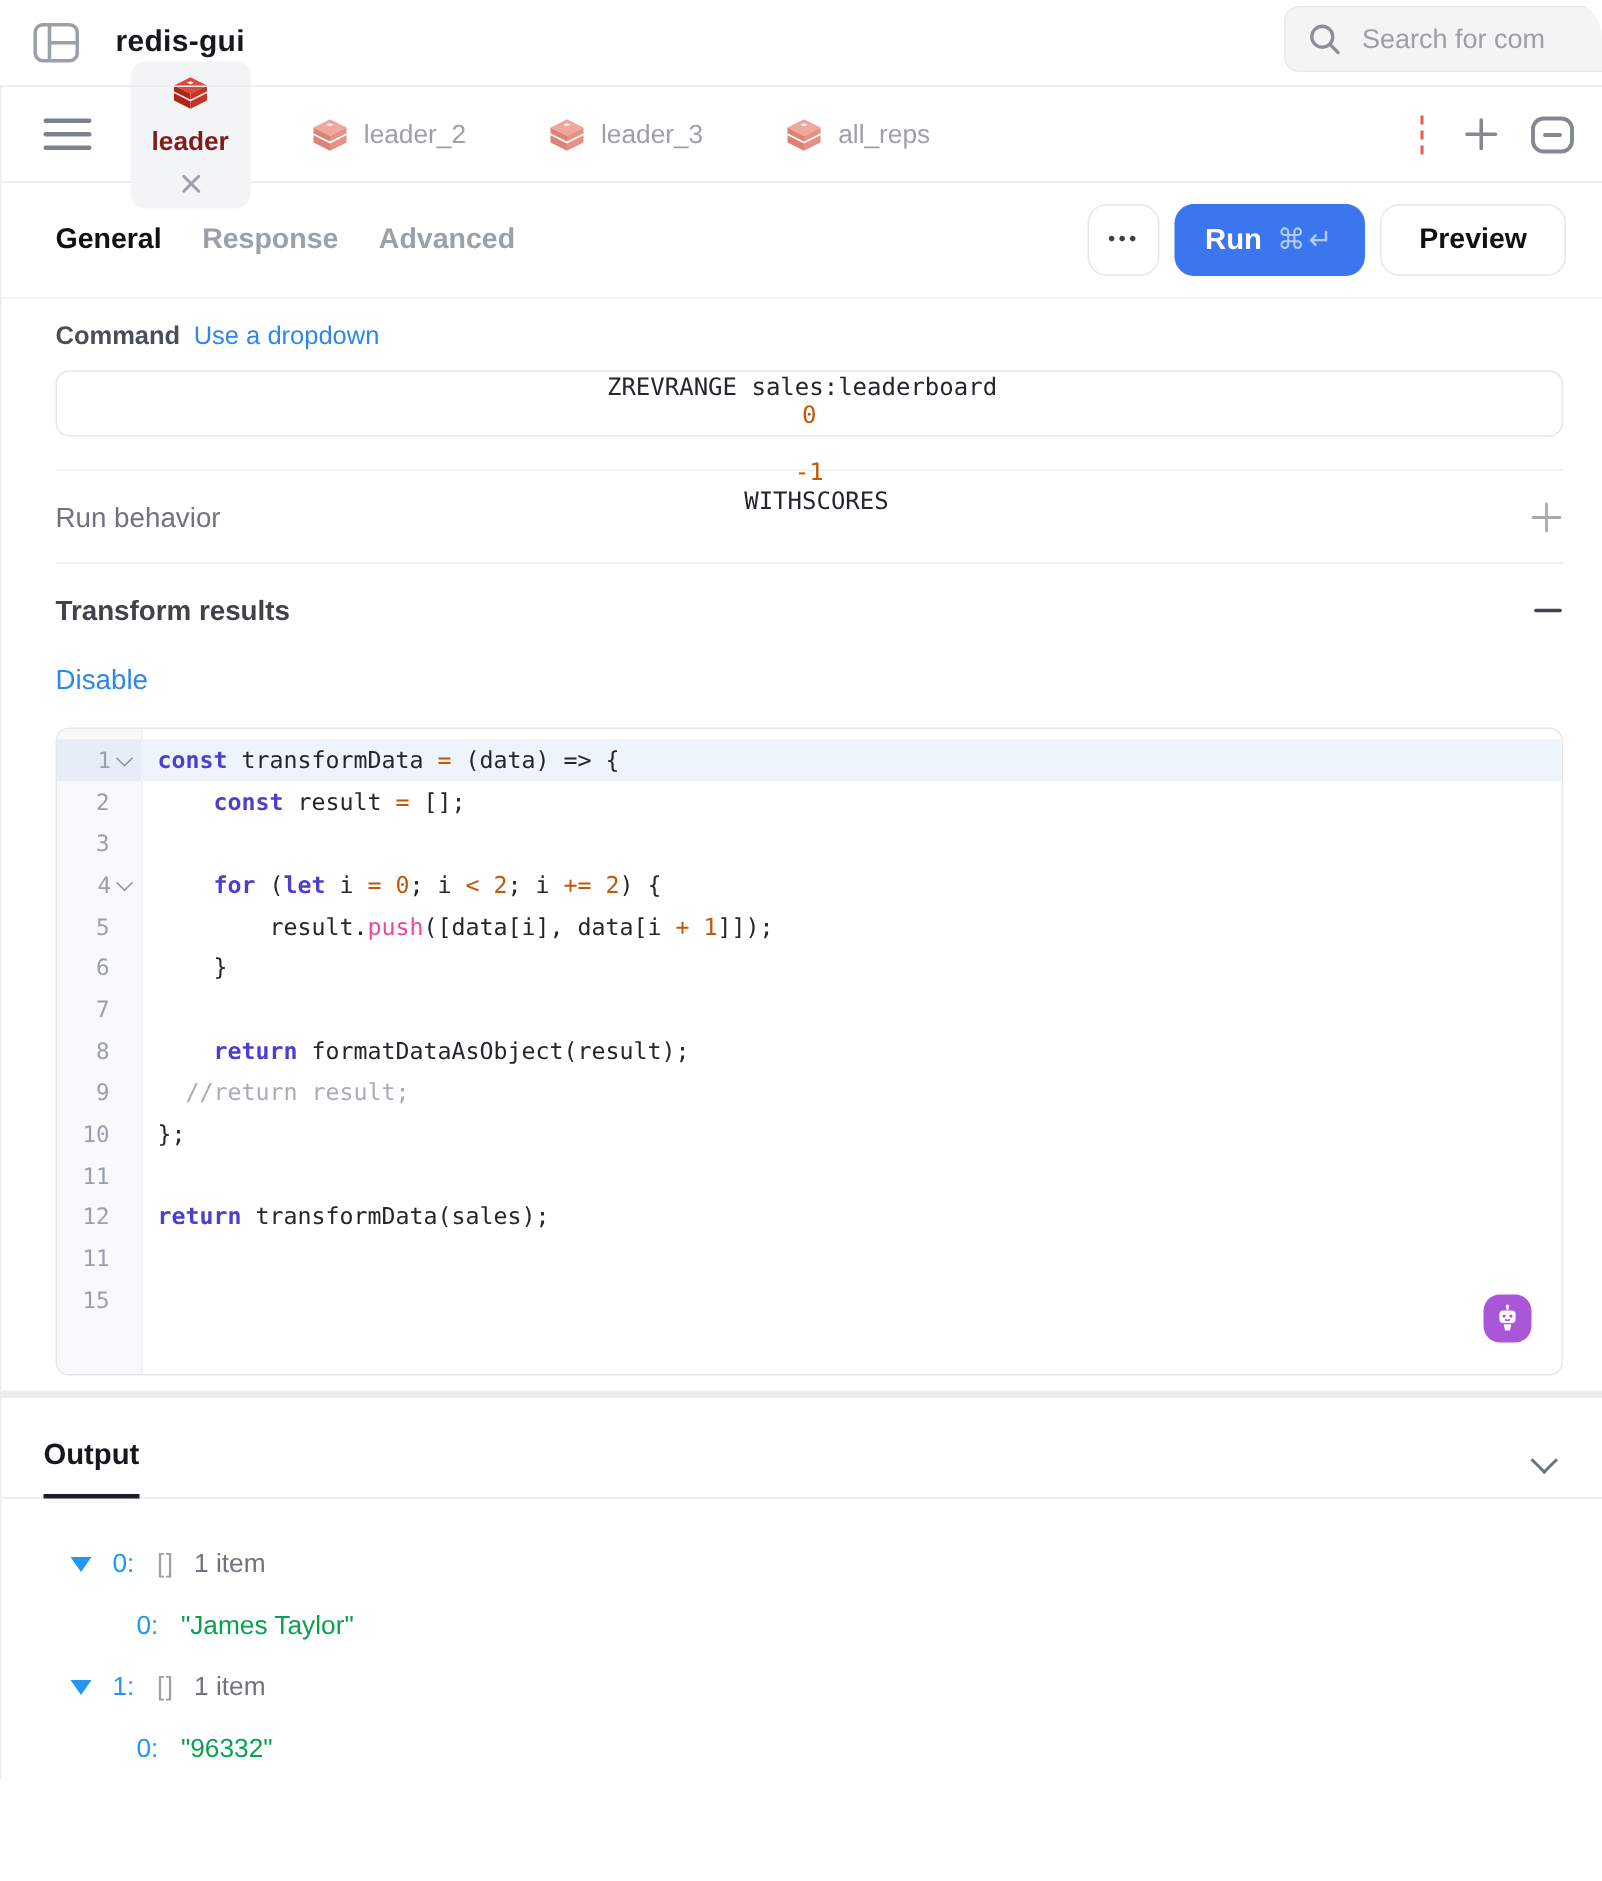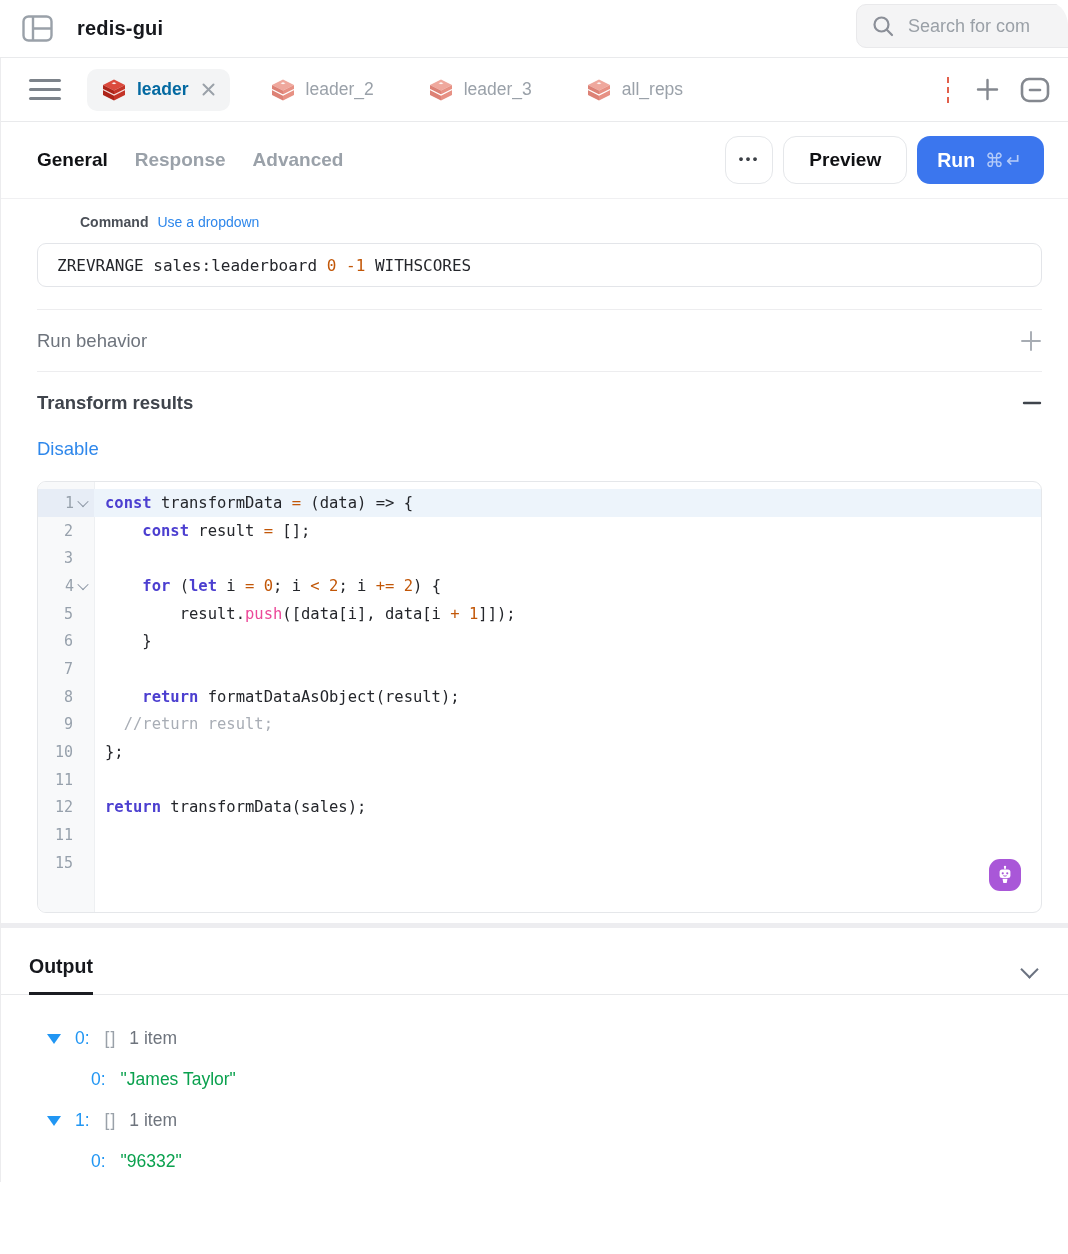--- a/index.html
+++ b/index.html
@@ -11,21 +11,21 @@
   .header{height:57px;display:flex;align-items:center;padding-left:22px;border-bottom:1px solid #e9eaec;position:relative;}
   .app-title{margin-left:24px;font-size:20px;font-weight:700;letter-spacing:.2px;}
   .search{position:absolute;left:856px;top:4px;width:250px;height:44px;background:#f4f4f5;border:1px solid #e9e9eb;border-radius:10px;display:flex;align-items:center;gap:13px;padding-left:15px;box-sizing:border-box;color:#9aa0a7;font-size:18px;}
 
   
   .tabbar{height:63px;display:flex;align-items:center;padding:0 18px 0 28px;border-bottom:1px solid #e9eaec;}
   .hamburger{display:flex;flex-direction:column;gap:6px;margin-right:26px;cursor:pointer;}
   .hamburger i{display:block;width:32px;height:3px;background:#7d838a;border-radius:2px;}
   .tabs{display:flex;align-items:center;gap:26px;}
   .tab{display:flex;align-items:center;gap:10px;padding:9px 14px;border-radius:10px;font-size:17.5px;color:#9aa1a9;cursor:pointer;white-space:nowrap;}
-  .tab.active{background:#f3f4f5;color:#0369a1;font-weight:700;}
+  .tab.active{background:#f3f4f5;color:#7f1d1d;font-weight:700;flex-direction:column;}
   .tab svg{flex:none;}
   .tab .f-top{fill:#efa89d}.tab .f-left{fill:#dd8276}.tab .f-right{fill:#e79184}.tab .f-seam{stroke:#fff;stroke-width:1.3;fill:none}
   .tab.active .f-top{fill:#db4a3d}.tab.active .f-left{fill:#ad2419}.tab.active .f-right{fill:#c43428}.tab.active .f-seam{stroke:rgba(255,255,255,.85)}
   .tab-close{display:flex;margin-left:2px;}
   .tabbar-right{margin-left:auto;display:flex;align-items:center;gap:20px;}
   .red-dash{width:0;height:26px;border-left:2px dashed #e2604b;margin-right:6px;}
   .iconbtn{display:flex;align-items:center;justify-content:center;cursor:pointer;background:none;border:none;padding:0;}
 
   
   .toolbar{height:76px;display:flex;align-items:center;padding:0 24px 0 36px;border-bottom:1px solid #f0f0f2;}
@@ -34,24 +34,24 @@
   .navitem.active{color:#101114;}
   .toolbar-right{margin-left:auto;display:flex;align-items:center;gap:10px;}
   .btn{height:48px;box-sizing:border-box;border:1px solid #e5e7ea;border-radius:13px;background:#fff;display:flex;align-items:center;justify-content:center;cursor:pointer;font-family:inherit;}
   .btn.more{width:48px;color:#3c4046;font-size:13px;letter-spacing:2.5px;font-weight:700;padding-bottom:4px;}
   .btn.preview{padding:0 25px;font-size:19px;font-weight:700;color:#101114;}
   .btn.run{background:#3b76ee;border:none;color:#fff;padding:0 20px;font-size:19.5px;font-weight:700;gap:10px;}
   .run-shortcut{color:rgba(255,255,255,.62);font-weight:400;font-size:19px;letter-spacing:2px;}
 
   
   .main{padding:0 26px 0 36px;}
-  .command-row{margin-top:15px;display:flex;gap:9px;font-size:14px;align-items:baseline;margin-left:43px;}
+  .command-row{margin-top:15px;display:flex;gap:9px;font-size:17px;align-items:baseline;}
   .command-label{color:#4a4f57;font-weight:600;}
   .link{color:#2e87eb;font-weight:500;cursor:pointer;text-decoration:none;}
-  .command-input{margin-top:13px;height:42px;border:1px solid #e3e5e9;border-radius:9px;display:flex;align-items:center;padding:0 19px;font-family:"DejaVu Sans Mono","Liberation Mono",monospace;font-size:16px;white-space:pre;}
+  .command-input{margin-top:13px;height:42px;border:1px solid #e3e5e9;border-radius:9px;display:flex;align-items:center;padding:0 19px;font-family:"DejaVu Sans Mono","Liberation Mono",monospace;font-size:16px;white-space:pre;flex-direction:column;}
   .hr{border-top:1px solid #ededef;}
   .mt22{margin-top:22px;}
   .section-row{height:61px;display:flex;align-items:center;justify-content:space-between;}
   .stitle-light{color:#6e747d;font-size:18.5px;font-weight:500;}
   .stitle-dark{color:#3f444c;font-size:18.5px;font-weight:600;}
   .disable-link{display:inline-block;margin-top:5px;font-size:18.5px;}
 
   
   .editor{margin-top:21px;border:1px solid #e5e7ea;border-radius:9px;height:430px;position:relative;overflow:hidden;font-family:"DejaVu Sans Mono","Liberation Mono",monospace;font-size:15.5px;}
   .editor::before{content:"";position:absolute;left:0;top:0;bottom:0;width:56px;background:#f8f9fa;border-right:1px solid #eef0f2;}
@@ -179,25 +179,25 @@
   </div>
 
   <div class="toolbar">
     <div class="nav">
           <span class="navitem active">General</span>
           <span class="navitem">Response</span>
           <span class="navitem">Advanced</span>
         </div>
     <div class="toolbar-right">
       <button class="btn more">•••</button>
-      <button class="btn preview">Preview</button>
       <button class="btn run">
         <span>Run</span>
         <span class="run-shortcut">⌘↵</span>
       </button>
+      <button class="btn preview">Preview</button>
     </div>
   </div>
 
   <div class="main">
     <div class="command-row">
       <span class="command-label">Command</span>
       <a class="link">Use a dropdown</a>
     </div>
     <div class="command-input"><span class="tk-p">ZREVRANGE sales:leaderboard </span><span class="tk-o">0</span><span class="tk-p"> </span><span class="tk-o">-1</span><span class="tk-p"> WITHSCORES</span></div>
 

